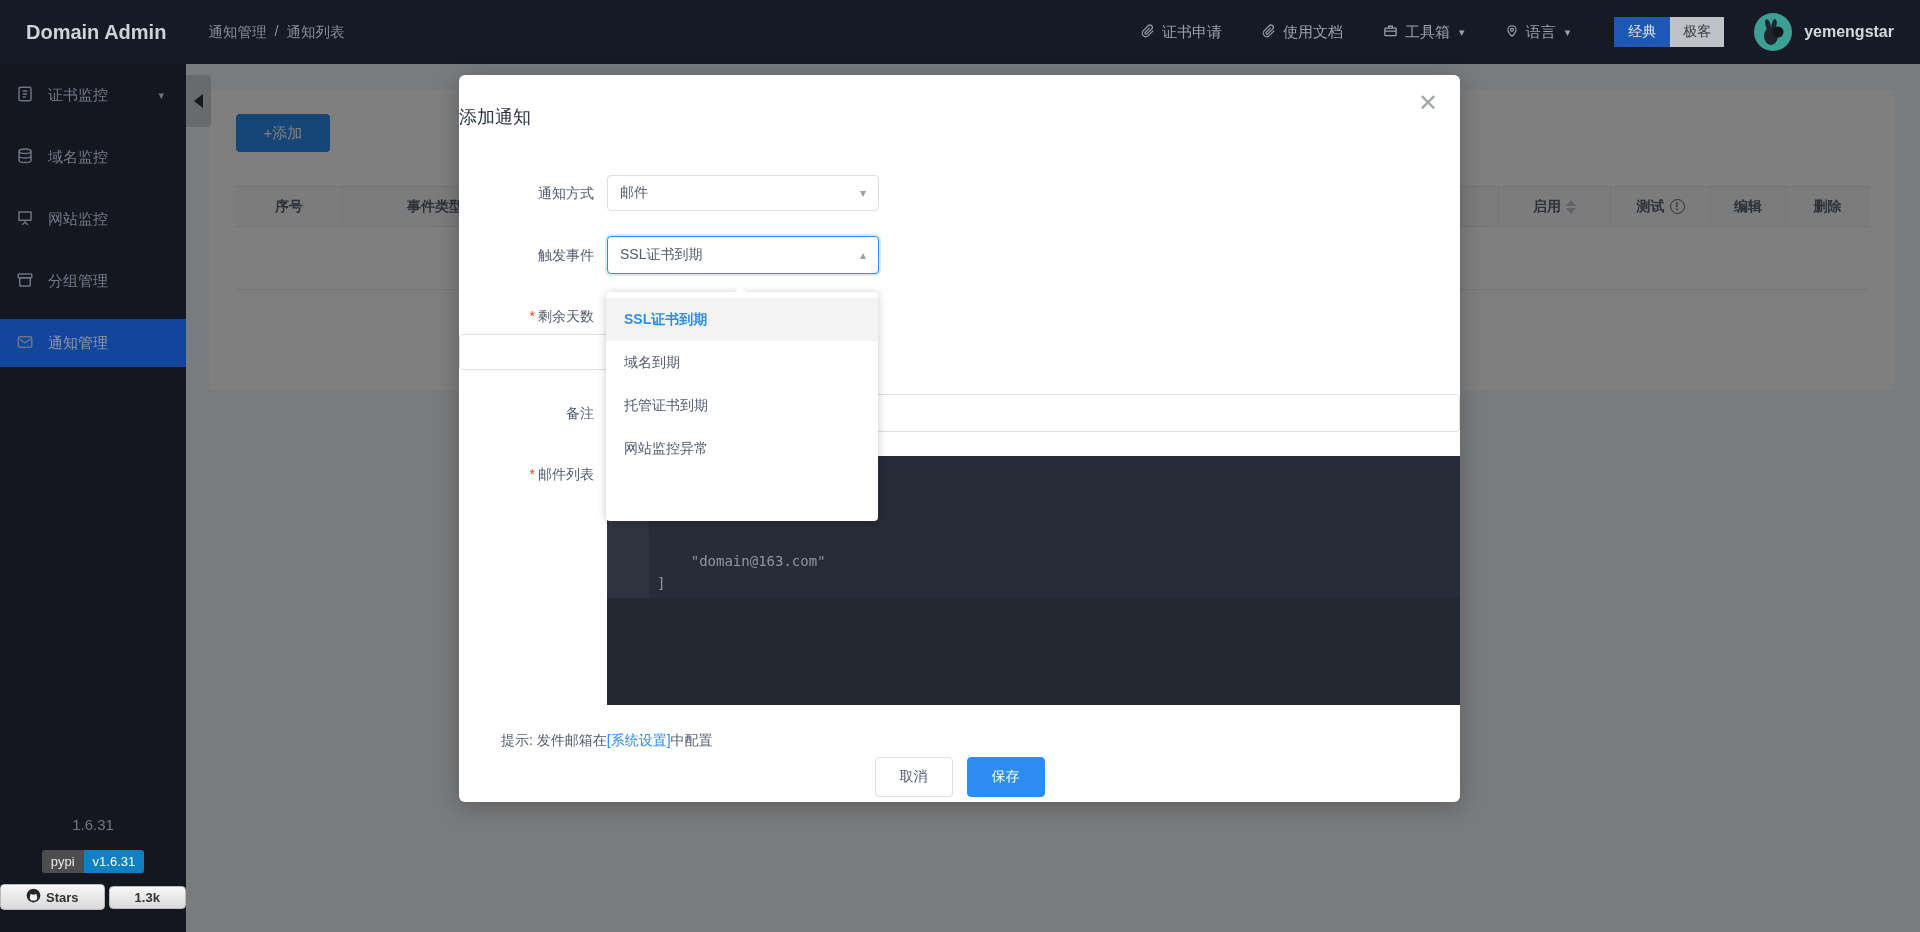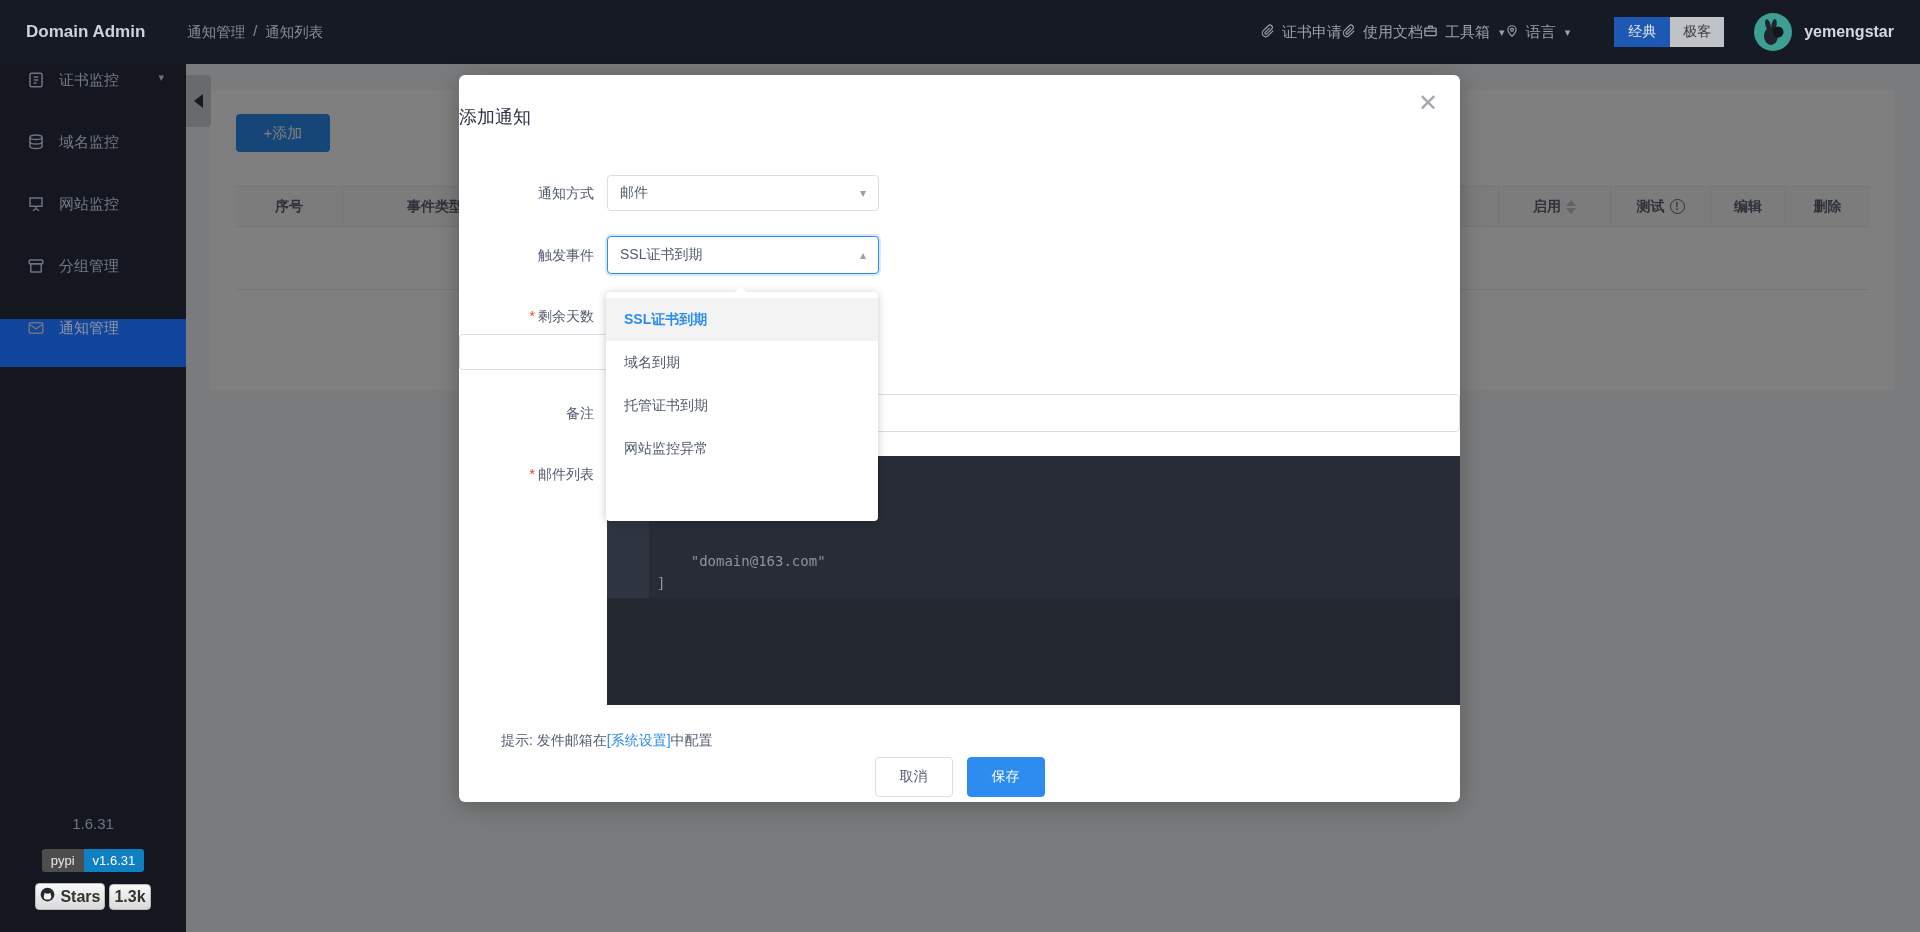--- a/index.html
+++ b/index.html
@@ -1,46 +1,46 @@
 <!DOCTYPE html>
 <html><head>
 <meta charset="utf-8">
 <style>
   * { margin:0; padding:0; box-sizing:border-box; }
   html,body { width:1920px; height:932px; overflow:hidden; font-family:"Liberation Sans","DejaVu Sans",sans-serif; background:#f5f7f9; }
 
   
   .navbar { position:fixed; left:0; top:0; width:1920px; height:64px; background:#161a24; display:flex; align-items:center; padding:0 26px; z-index:5; }
-  .brand { font-size:17px; font-weight:bold; color:#ced2d9; }
+  .brand { font-size:20px; font-weight:bold; color:#ced2d9; }
   .breadcrumb { margin-left:42px; font-size:14.5px; color:#868d98; display:flex; gap:8px; }
   .nav-spacer { flex:1; }
-  .nav-links { display:flex; align-items:flex-start; color:#9aa0aa; font-size:15px; }
+  .nav-links { display:flex; align-items:flex-start; gap:40px; color:#9aa0aa; font-size:15px; }
   .nav-link { display:flex; align-items:center; gap:7px; cursor:pointer; }
   .nav-link svg { stroke:#9aa0aa; }
   .chev { font-size:11px; color:#9aa0aa; margin-left:2px; }
   .theme-toggle { display:flex; margin-left:44px; cursor:pointer; }
   .tt-classic { background:#1d58b2; color:#e4e7ec; font-size:14px; padding:6px 14px; }
   .tt-geek { background:#bfc2c7; color:#3c3f45; font-size:14px; padding:6px 13px; }
   .avatar { width:38px; height:38px; border-radius:50%; background:#3d9f93; margin-left:30px; position:relative; overflow:hidden; flex:none; }
   .avatar svg { position:absolute; left:7px; top:6px; }
   .username { color:#d4d8de; font-size:16px; font-weight:bold; margin-left:12px; }
 
   
   .sidebar { position:fixed; left:0; top:64px; width:186px; bottom:0; background:#14171f; z-index:5; padding-top:7px; }
-  .side-item { height:48px; margin-bottom:14px; display:flex; padding-left:27px; gap:14px; color:#737987; font-size:15px; cursor:pointer; }
+  .side-item { height:48px; margin-bottom:14px; display:flex; align-items:center; padding-left:16px; gap:14px; color:#737987; font-size:15px; cursor:pointer; }
   .side-item svg { stroke:#6d7380; flex:none; }
   .side-item.active { background:#12459c; color:#8f95a2; }
   .side-item .item-chev { margin-left:auto; margin-right:22px; font-size:11px; color:#6d7380; }
   .side-bottom { position:absolute; bottom:22px; left:0; width:100%; text-align:center; }
   .version-text { color:#6f7581; font-size:15px; margin-bottom:17px; }
   .badge-pypi { display:inline-flex; font-size:13px; border-radius:3px; overflow:hidden; margin-bottom:11px; cursor:pointer; }
   .badge-pypi .bp-l { background:#4d4d4d; color:#e9e9e9; padding:4px 9px; }
   .badge-pypi .bp-r { background:#0f80c1; color:#fff; padding:4px 9px; }
   .badge-stars { display:inline-flex; gap:4px; align-items:center; cursor:pointer; }
-  .pill { background:linear-gradient(#f8f8f8,#d9d9d9); border:1px solid #b9b9b9; border-radius:4px; color:#333; font-size:16px; font-weight:bold; padding:3px 4px; display:flex; align-items:center; gap:5px; }
+  .pill { background:linear-gradient(#f8f8f8,#d9d9d9); border:1px solid #b9b9b9; border-radius:4px; color:#333; font-size:13px; font-weight:bold; padding:3px 25px; display:flex; align-items:center; gap:5px; }
 
   
   .content { position:fixed; left:186px; top:64px; right:0; bottom:0; background:#f5f7f9; }
   .collapse-handle { position:absolute; left:0; top:11px; width:25px; height:52px; background:#d3d5d8; border-radius:0 4px 4px 0; display:flex; align-items:center; justify-content:center; cursor:pointer; }
   .collapse-tri { width:0; height:0; border-top:7px solid transparent; border-bottom:7px solid transparent; border-right:9px solid #30333a; }
   .card { position:absolute; left:24px; top:26px; right:25px; height:300px; background:#fff; }
   .add-btn { position:absolute; left:26px; top:24px; width:94px; height:38px; background:#2d8cf0; color:#fff; font-size:15px; border:none; border-radius:4px; cursor:pointer; }
   .tbl { position:absolute; left:26px; right:26px; top:96px; }
   .tbl-head { display:flex; height:41px; background:#f8f8f9; border-top:1px solid #e8eaec; border-bottom:1px solid #e8eaec; }
   .th { display:flex; align-items:center; justify-content:center; gap:5px; font-size:14px; font-weight:bold; color:#5a6270; border-right:1px solid #e8eaec; }

